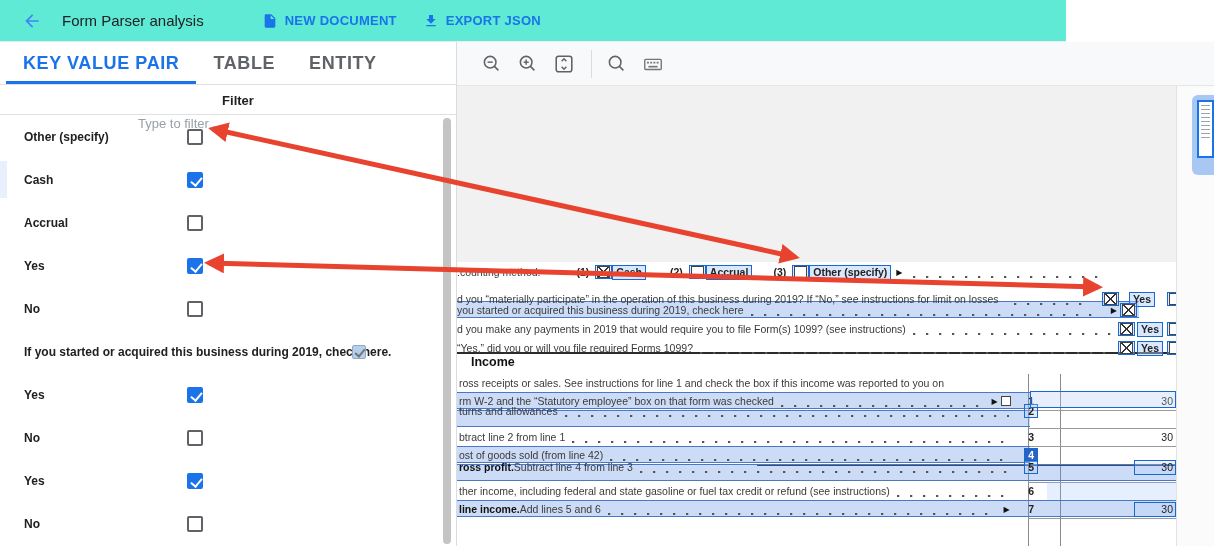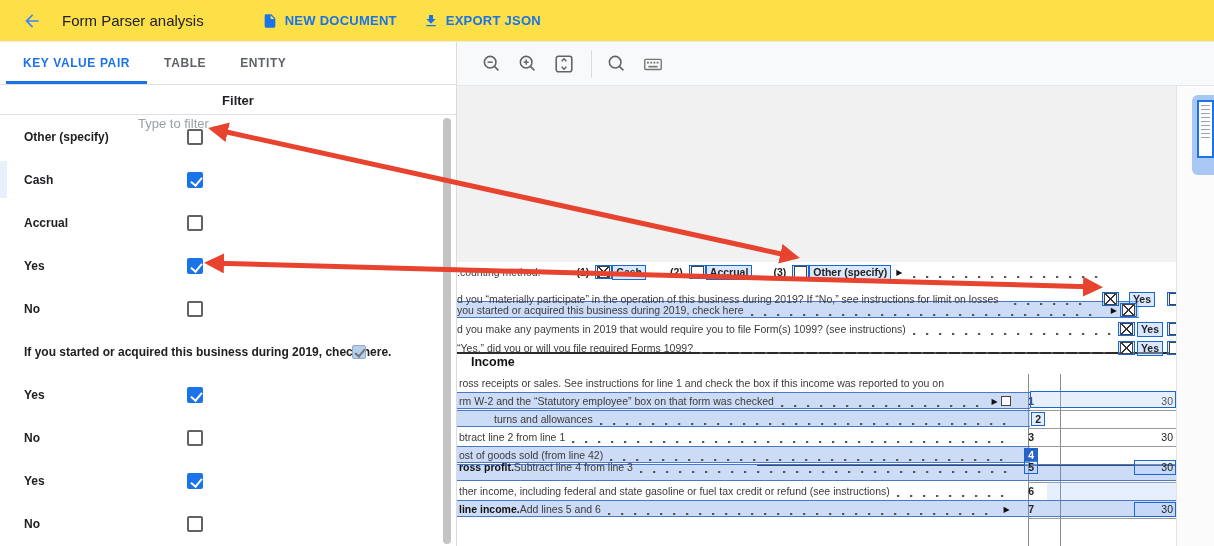--- a/index.html
+++ b/index.html
@@ -1,36 +1,36 @@
 <!DOCTYPE html>
 <html><head>
 <meta charset="utf-8">
 <style>
   * { margin:0; padding:0; box-sizing:border-box; }
   html,body { width:1214px; height:546px; }
   body { font-family:"Liberation Sans", sans-serif; background:#fff; overflow:hidden; }
   .app { position:relative; width:1214px; height:546px; background:#fff; }
 
   
-  .topbar { position:absolute; left:0; top:0; width:1214px; height:42px; background:#fde047;
+  .topbar { position:absolute; left:0; top:0; width:1066px; height:42px; background:#5eead4;
             border-bottom:1px solid #e8eaed; display:flex; align-items:center; z-index:5; }
   .back-btn { margin-left:20px; width:24px; height:24px; display:flex; align-items:center; justify-content:center;
               cursor:pointer; }
   .app-title { margin-left:18px; font-size:15px; color:#202124; }
   .tb-btn { display:flex; align-items:center; gap:7px; color:#1a73e8; font-size:13px; font-weight:bold;
             letter-spacing:.25px; cursor:pointer; }
   .tb-btn.new-doc { margin-left:58px; }
   .tb-btn.export { margin-left:26px; }
 
   
   .left-panel { position:absolute; left:0; top:42px; width:457px; height:504px; background:#fff;
                 border-right:1px solid #dadce0; z-index:3; }
   .tabs { position:absolute; left:0; top:0; width:100%; height:43px; border-bottom:1px solid #e0e0e0;
           display:flex; align-items:stretch; padding-left:6px; }
-  .tab { padding:0 17px; display:flex; align-items:center; font-size:12px; font-weight:bold;
+  .tab { padding:0 17px; display:flex; align-items:center; font-size:18px; font-weight:bold;
          letter-spacing:.6px; color:#5f6368; position:relative; cursor:pointer; }
   .tab.active { color:#1a73e8; }
   .tab.active::after { content:""; position:absolute; left:0; right:0; bottom:0; height:3px; background:#1a73e8; }
   .filter-row { position:absolute; left:0; top:43px; width:100%; height:30px; border-bottom:1px solid #e0e0e0;
                 display:flex; align-items:center; padding-left:20px; gap:8px;flex-direction:column; }
   .filter-label { font-size:13px; font-weight:bold; color:#202124; }
   .filter-input { border:none; outline:none; font-size:13px; color:#202124; width:200px;
                   font-family:"Liberation Sans",sans-serif; }
   .filter-input::placeholder { color:#9aa0a6; }
   .kv-list { position:absolute; left:0; top:73px; width:442px; }
@@ -321,21 +321,21 @@
           </div>
           <div class="ncell">
             <span>1</span>
           </div>
           <div class="acell">
             <span>30</span>
           </div>
         </div>
         <div class="rowbox" style="left: 573px; top: 129px; width: 146px; height: 17px;"></div>
         <div class="fband" style="left: 0px; top: 148px; width: 573px; height: 17px;"></div>
-        <div class="frow" style="top: 148px; z-index: 2; padding-left: 35px;">
+        <div class="frow" style="top: 140px; z-index: 2;">
           <div class="tcell">
             <span>turns and allowances</span>
             <span class="lead"></span>
           </div>
           <div class="ncell">
             <span class="numbox">2</span>
           </div>
           <div class="acell">
             <span></span>
           </div>

